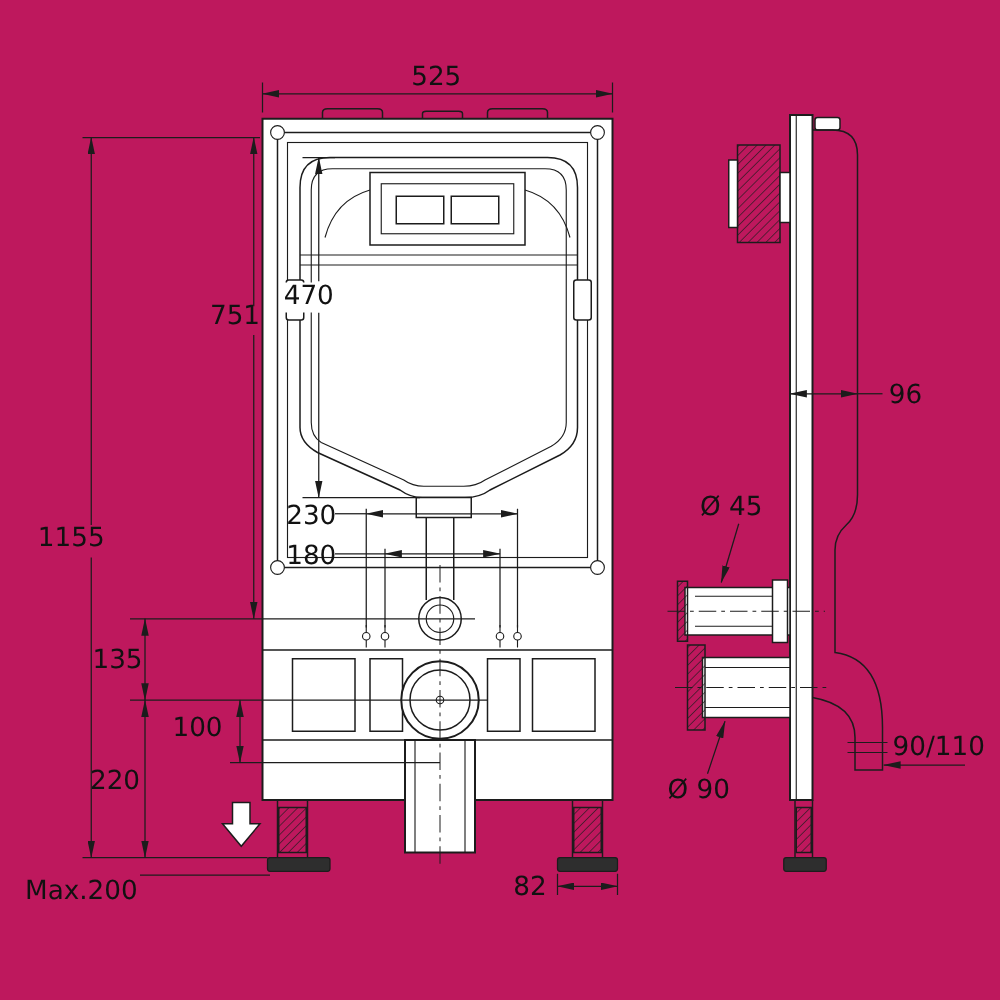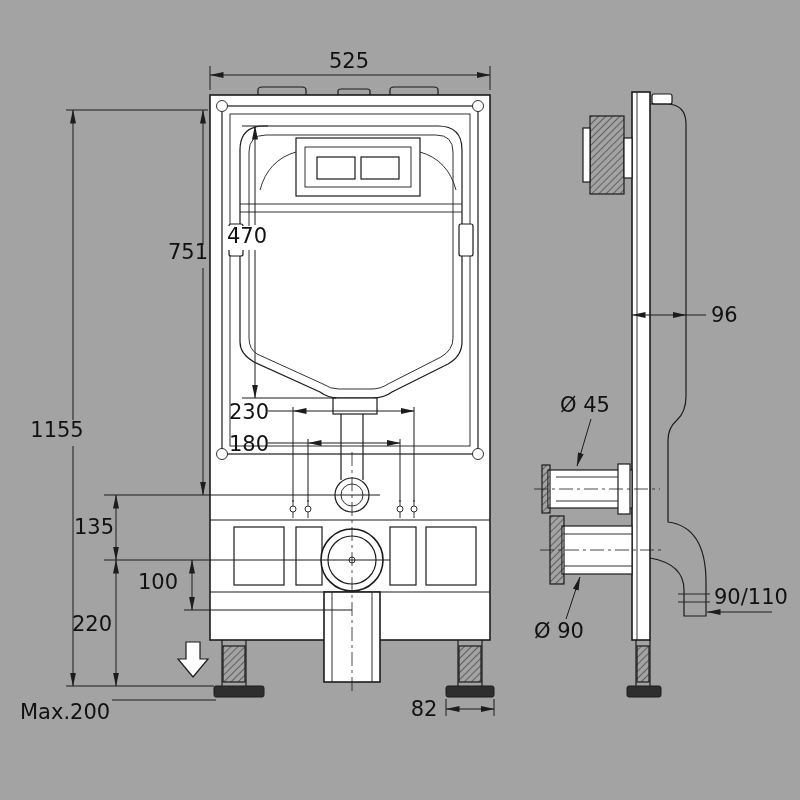--- a/index.html
+++ b/index.html
@@ -1,16 +1,16 @@
 <!DOCTYPE html>
 <html><head>
 <meta charset="utf-8">
 <style>
   html,body{margin:0;padding:0;background:#fff;}
-  .canvas{width:800px;height:800px;position:relative;background:#a3a3a3;overflow:hidden;}
+  .canvas{width:800px;height:800px;position:relative;background:#be185d;overflow:hidden;}
   svg{display:block;}
   .ln{stroke:#1c1c1c;stroke-width:1.6;fill:none;}
   .md{stroke:#1c1c1c;stroke-width:1.2;fill:none;}
   .thin{stroke:#1c1c1c;stroke-width:0.9;fill:none;}
   .dim{stroke:#1c1c1c;stroke-width:1;fill:none;}
   .cl{stroke:#1c1c1c;stroke-width:0.8;fill:none;stroke-dasharray:14 4 3 4;}
   .wfill{fill:#ffffff;}
   .dark{fill:#2e2e2e;stroke:#1c1c1c;stroke-width:1;}
   .hatched{fill:url(#hatch);stroke:#1c1c1c;stroke-width:1.2;}
   text{font-family:"DejaVu Sans","Liberation Sans",sans-serif;font-size:21px;fill:#111111;}

